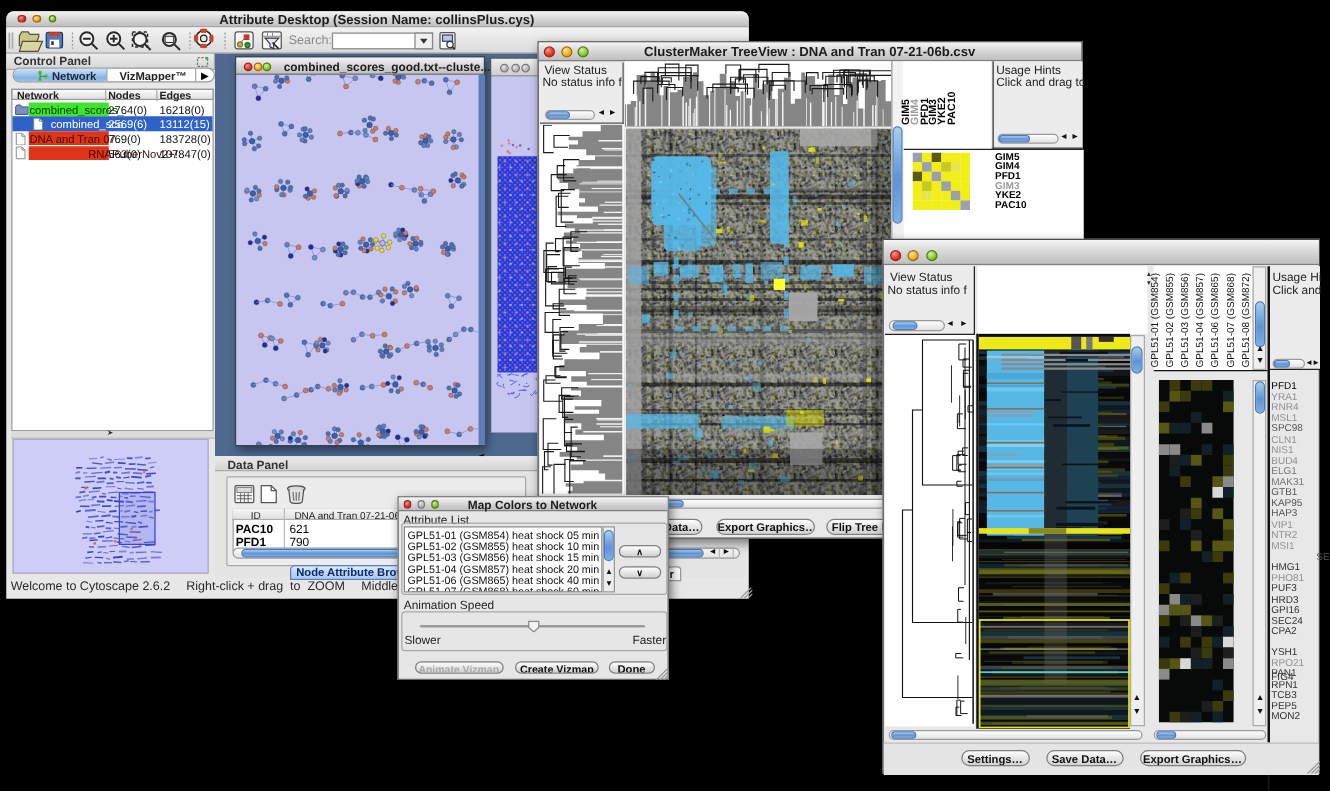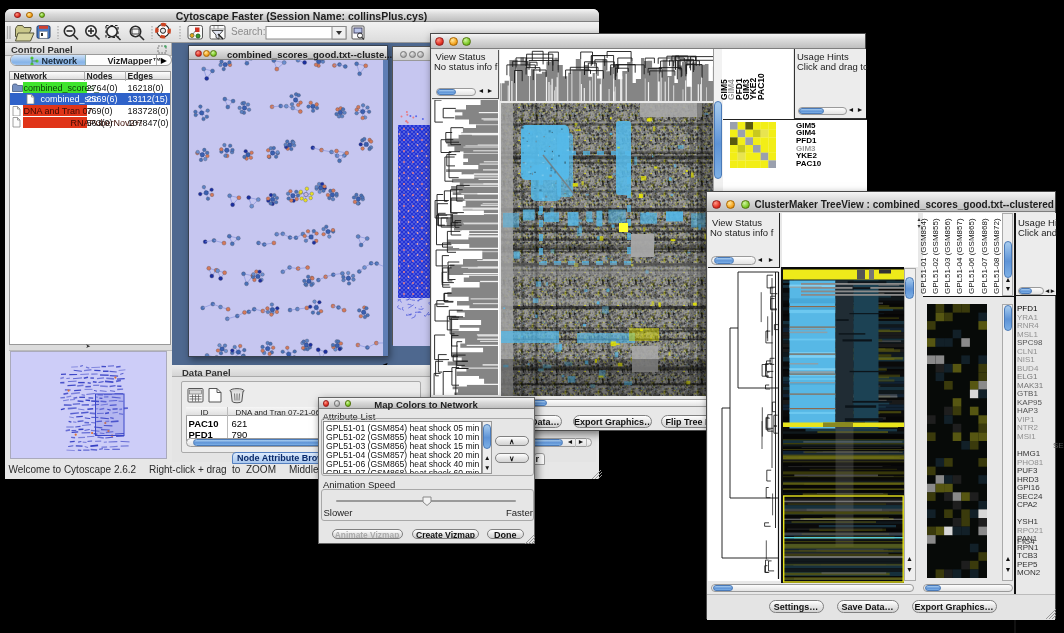--- a/index.html
+++ b/index.html
@@ -17,21 +17,21 @@
 .gb{position:absolute;border:1px solid #a8a8a8;border-radius:3px;}
 .txt{position:absolute;white-space:nowrap;}
 svg{position:absolute;display:block;}
 </style></head><body>
 
 <div class="win" style="left:4.5px;top:8.5px;width:594px;height:470px;border-radius:6px 6px 0 0;background:#e7e7e7;">
 <div class="tbar" style="height:13px;border-radius:6px 6px 0 0;"></div>
 <div class="lt ltr" style="left:9.5px;top:3px;width:6.8px;height:6.8px;"></div>
 <div class="lt lto" style="left:21.5px;top:3px;width:6.8px;height:6.8px;"></div>
 <div class="lt ltg" style="left:34px;top:3px;width:6.8px;height:6.8px;"></div>
-<div class="ttl" style="top:1.5px;font-size:10.5px;">Cytoscape Faster (Session Name: collinsPlus.cys)</div>
+<div class="ttl" style="top:1.5px;font-size:10.5px;">Attribute Desktop (Session Name: collinsPlus.cys)</div>
 <div class="abs" style="left:0;top:13px;width:100%;height:21px;background:linear-gradient(#f2f2f2,#dcdcdc);border-bottom:1px solid #9a9a9a;"></div>
 <svg style="left:0;top:13px;" width="370" height="21" viewBox="0 0 370 21">
 <line x1="2.5" y1="4" x2="2.5" y2="17" stroke="#aaa" stroke-width="1.3"></line>
       <line x1="5" y1="4" x2="5" y2="17" stroke="#aaa" stroke-width="1.3"></line>
 <path d="M10.5 21 v-8 l2-3 h5 l1.5 2 h7 v2 l-3 7 z" fill="#c9c789" stroke="#55543a" stroke-width="1" transform="translate(0,-6.5)"></path>
 <path d="M13 12.5 h16 l-3.5 8 h-15 z" fill="#d8d6a0" stroke="#55543a" stroke-width="1" transform="translate(0,-1.5)"></path>
 <g>
         <rect x="32" y="3.8" width="13" height="12.4" rx="1.5" fill="#4a7ac2" stroke="#1e3a66" stroke-width="1"></rect>
         <rect x="34" y="3.8" width="9" height="3" fill="#d04030"></rect>
         <rect x="34.5" y="9.5" width="8" height="6.7" fill="#fff" stroke="#888" stroke-width="0.5"></rect>
@@ -95,21 +95,21 @@
 <div class="abs" style="left:5px;top:45.5px;width:162px;height:12px;background:#fdfdfd;border:1px solid #9a9a9a;border-radius:7px;overflow:hidden;">
 <div class="abs" style="left:0;top:0;width:75px;height:12px;background:linear-gradient(#cfe2f7,#86b3e8 60%,#a7c9ef);border-right:1px solid #8aa;"></div>
 <div class="txt" style="left:31px;top:0.5px;font-size:9px;font-weight:bold;color:#1a2a3a;">Network</div>
 <svg style="left:18px;top:1px;" width="11" height="10" viewBox="0 0 11 10">
         <circle cx="3" cy="2" r="1.6" fill="#5c3"></circle>
         <circle cx="3" cy="8" r="1.6" fill="#5c3"></circle>
         <circle cx="8" cy="5" r="1.6" fill="#5c3"></circle>
         <line x1="3" y1="2" x2="3" y2="8" stroke="#385" stroke-width="0.8"></line>
         <line x1="3" y1="5" x2="8" y2="5" stroke="#385" stroke-width="0.8"></line>
       </svg>
-<div class="txt" style="left:85px;top:0.5px;font-size:9px;font-weight:bold;color:#222;margin-left:12px;">VizMapper™</div>
+<div class="txt" style="left:85px;top:0.5px;font-size:9px;font-weight:bold;color:#222;">VizMapper™</div>
 <div class="abs" style="right:0;top:0;width:15px;height:12px;border-left:1px solid #aaa;"></div>
 <div class="txt" style="right:3.5px;top:1px;font-size:8px;color:#000;">▶</div>
 </div>
 <div class="abs" style="left:4px;top:62px;width:162.5px;height:274px;background:#fff;border:1px solid #999;"></div>
 <div class="abs" style="left:4px;top:62px;width:162.5px;height:9.5px;background:linear-gradient(#fdfdfd,#dedede);border:1px solid #999;"></div>
 <div class="txt" style="left:9px;top:62.5px;font-size:8.5px;font-weight:bold;color:#222;">Network</div>
 <div class="txt" style="left:82px;top:62.5px;font-size:8.5px;font-weight:bold;color:#222;">Nodes</div>
 <div class="txt" style="left:123px;top:62.5px;font-size:8.5px;font-weight:bold;color:#222;">Edges</div>
 <div class="abs" style="left:79px;top:62px;width:1px;height:10px;background:#aaa;"></div>
 <div class="abs" style="left:120px;top:62px;width:1px;height:10px;background:#aaa;"></div>
@@ -1148,20 +1148,21 @@
 <circle cx="8.5" cy="55.6" r="1" fill="#e87a84"></circle>
 <circle cx="23.1" cy="55.3" r="1" fill="#5a68ea"></circle>
 <circle cx="13.3" cy="60.2" r="1" fill="#e87a84"></circle>
 </svg>
 </div>
 <div class="abs" style="left:429.5px;top:33px;width:436.5px;height:397.5px;background:#e8e8e8;border:1px solid #4a4a4a;box-shadow:2px 3px 8px rgba(0,0,0,0.5);">
 <div class="tbar" style="height:14.5px;"></div>
 <div class="lt ltr" style="left:4.5px;top:2.8px;width:9px;height:9px;"></div>
 <div class="lt lto" style="left:18px;top:2.8px;width:9px;height:9px;"></div>
 <div class="lt ltg" style="left:31.5px;top:2.8px;width:9px;height:9px;"></div>
+<div class="ttl" style="top:2px;font-size:10.5px;">ClusterMaker TreeView : DNA and Tran 07-21-06b.csv</div>
 <div class="abs" style="left:1.5px;top:15.5px;width:66.5px;height:49px;background:#ececec;border-right:1.5px solid #555;border-bottom:1.5px solid #555;"></div>
 <div class="txt" style="left:5px;top:17px;font-size:9.5px;color:#222;">View Status</div>
 <div class="txt" style="left:3.5px;top:27px;font-size:9.5px;color:#222;">No status info f</div>
 <div class="sb" style="left:5.5px;top:54px;width:40px;height:8px;"></div>
 <div class="sbt" style="left:6.5px;top:55px;width:19px;height:6px;"></div>
 <div class="txt" style="left:47px;top:53px;font-size:7px;color:#111;">◄</div>
     <div class="txt" style="left:56px;top:53px;font-size:7px;color:#111;">►</div>
 <div class="abs" style="left:69.5px;top:14.5px;width:213px;height:52.5px;background:#fff;border-bottom:1.5px solid #333;"></div>
 <svg style="left:69.5px;top:14.5px;" width="213" height="52" viewBox="0 0 213 52">
 <polygon points="0,52 0.0,34.3 4.6,34.3 4.6,31.7 9.3,31.7 9.3,10.9 13.8,10.9 13.8,10.7 17.7,10.7 17.7,16.3 20.4,16.3 20.4,8.4 24.1,8.4 24.1,12.0 27.7,12.0 27.7,27.1 30.9,27.1 30.9,19.7 36.2,19.7 36.2,24.8 39.4,24.8 39.4,24.7 42.0,24.7 42.0,22.7 46.4,22.7 46.4,12.4 51.1,12.4 51.1,11.9 54.3,11.9 54.3,8.8 57.8,8.8 57.8,15.9 62.8,15.9 62.8,27.2 68.2,27.2 68.2,23.8 71.3,23.8 71.3,20.5 75.8,20.5 75.8,9.9 81.1,9.9 81.1,20.0 83.8,20.0 83.8,16.0 88.3,16.0 88.3,27.8 92.2,27.8 92.2,24.0 97.0,24.0 97.0,29.6 102.5,29.6 102.5,10.4 106.0,10.4 106.0,22.3 109.9,22.3 109.9,18.0 113.2,18.0 113.2,15.4 117.7,15.4 117.7,30.2 122.3,30.2 122.3,21.9 127.1,21.9 127.1,13.1 132.6,13.1 132.6,34.0 135.9,34.0 135.9,30.0 141.0,30.0 141.0,9.0 144.1,9.0 144.1,11.9 147.5,11.9 147.5,11.7 152.1,11.7 152.1,18.5 155.8,18.5 155.8,18.5 159.7,18.5 159.7,22.3 162.6,22.3 162.6,10.5 167.4,10.5 167.4,26.9 171.6,26.9 171.6,11.3 174.4,11.3 174.4,34.1 177.9,34.1 177.9,16.5 182.0,16.5 182.0,12.9 186.7,12.9 186.7,37.8 191.9,37.8 191.9,13.2 196.8,13.2 196.8,15.3 201.8,15.3 201.8,15.7 204.9,15.7 204.9,14.9 208.5,14.9 208.5,32.0 212.9,32.0 212.9,17.6 213.0,17.6 213,52" fill="#858585"></polygon>
@@ -1873,21 +1874,20 @@
 <div class="sbt" style="left:74px;top:365.5px;width:42px;height:6.5px;"></div>
 <div class="btn" style="left:75px;top:381px;width:56px;height:12.5px;font-size:9px;line-height:12px;">Save Data…</div>
 <div class="btn" style="left:142.5px;top:381px;width:79px;height:12.5px;font-size:9px;line-height:12px;">Export Graphics…</div>
 <div class="btn" style="left:230.5px;top:381px;width:76px;height:12.5px;font-size:9px;line-height:12px;">Flip Tree Nodes</div>
 </div>
 <div class="abs" style="left:705.5px;top:190.5px;width:350px;height:428px;background:#e8e8e8;border:1px solid #4a4a4a;box-shadow:2px 3px 8px rgba(0,0,0,0.5);">
 <div class="tbar" style="height:20px;"></div>
 <div class="lt ltr" style="left:5px;top:8px;width:9px;height:9px;"></div>
 <div class="lt lto" style="left:19.5px;top:8px;width:9px;height:9px;"></div>
 <div class="lt ltg" style="left:34px;top:8px;width:9px;height:9px;"></div>
-<div class="ttl" style="top:7px;left:48px;width:295px;font-size:10px;">ClusterMaker TreeView : combined_scores_good.txt--clustered</div>
 <div class="abs" style="left:1.5px;top:21px;width:72px;height:55px;background:#ececec;border-right:1.5px solid #222;border-bottom:1.5px solid #222;"></div>
 <div class="txt" style="left:5.5px;top:25px;font-size:9.5px;color:#222;">View Status</div>
 <div class="txt" style="left:3.5px;top:35px;font-size:9.5px;color:#222;">No status info f</div>
 <div class="sb" style="left:4px;top:64.5px;width:45px;height:8.5px;"></div>
 <div class="sbt" style="left:7px;top:65.5px;width:20px;height:6.5px;"></div>
 <div class="txt" style="left:50px;top:64px;font-size:7px;color:#111;">◄</div>
     <div class="txt" style="left:61px;top:64px;font-size:7px;color:#111;">►</div>
 <div class="abs" style="left:75px;top:21px;width:136px;height:54px;background:#fff;"></div>
 <div class="abs" style="left:1.5px;top:76.5px;width:72px;height:313px;background:#fff;"></div>
 <svg style="left:1.5px;top:76.5px;" width="72" height="313" viewBox="0 0 72 313">

